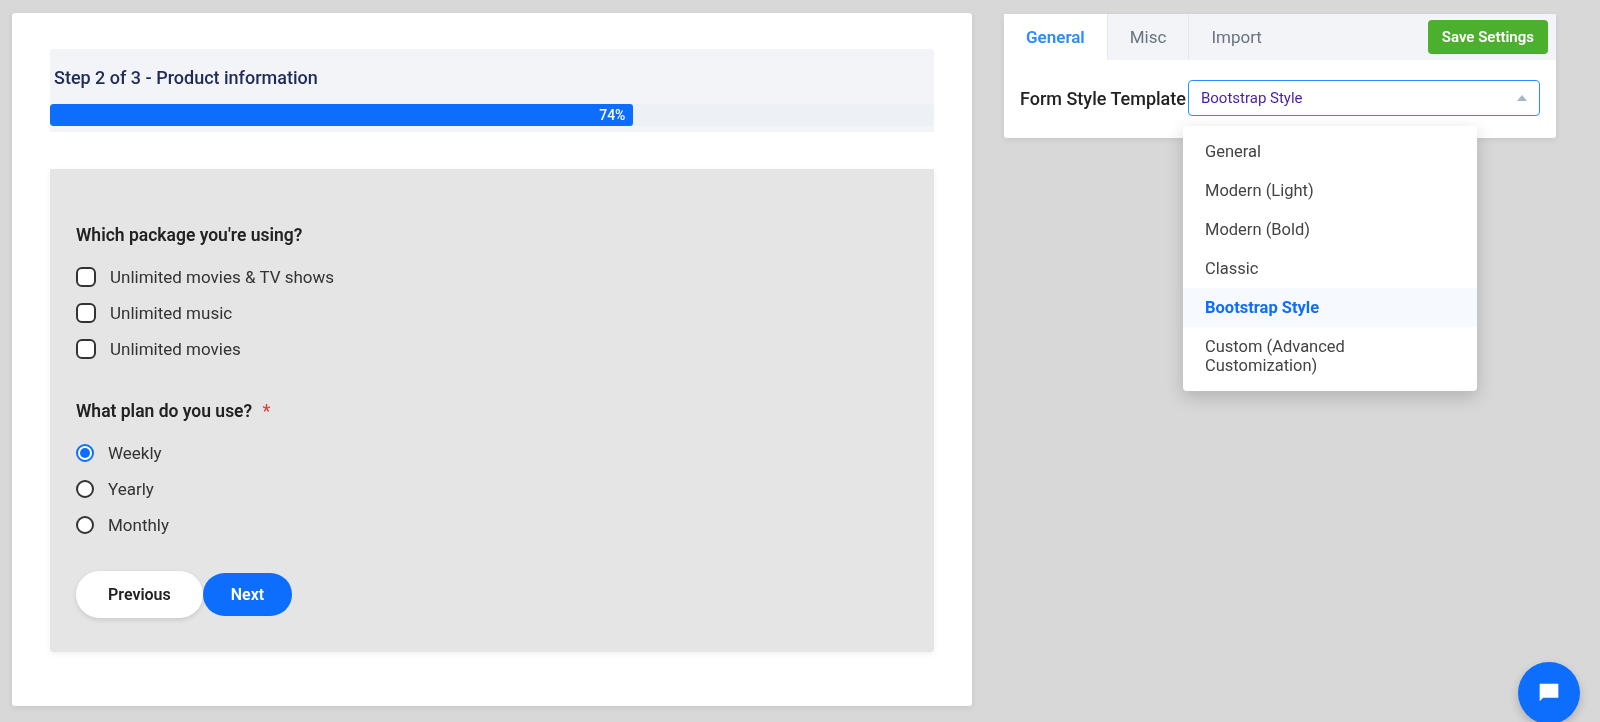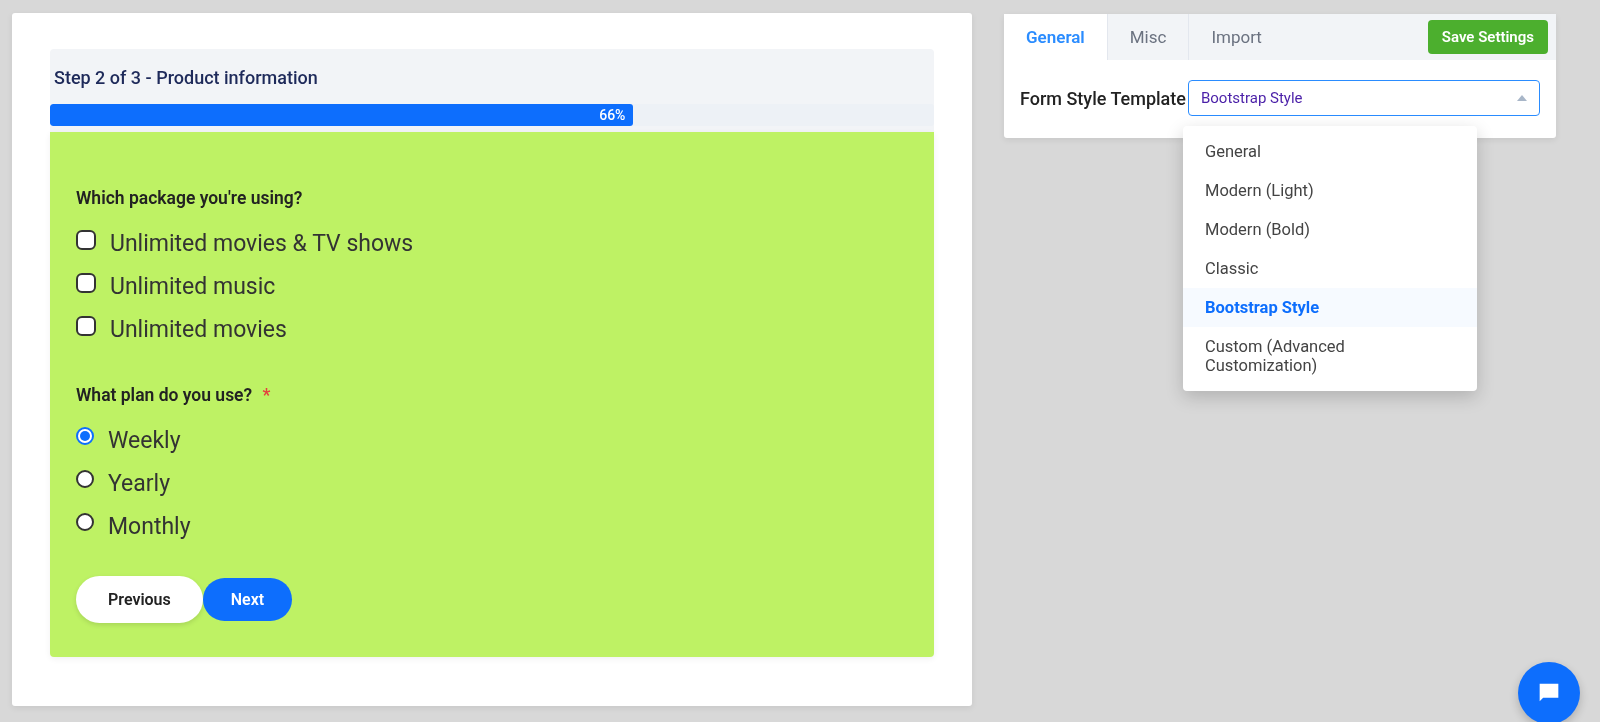--- a/index.html
+++ b/index.html
@@ -64,39 +64,41 @@
     color: #fff;
     font-size: 14px;
     display: flex;
     align-items: center;
     justify-content: flex-end;
     padding-right: 8px;
     font-weight: 500;
   }
 
   .form-body {
-    background: #bef264;
+    background: #e5e5e5;
     padding: 56px 26px 34px 26px;
     border-radius: 0 0 4px 4px;
     box-shadow: 0 2px 6px rgba(0,0,0,0.06);
+    margin-top: 37px;
   }
 
   .question {
     font-size: 17.5px;
     font-weight: 600;
     color: #222;
     margin-bottom: 22px;
   }
   .required-star { color: #e53e3e; margin-left: 6px; }
 
   .option-row {
     display: flex;
+    align-items: center;
     gap: 14px;
     margin-bottom: 16px;
-    font-size: 23px;
+    font-size: 17px;
     color: #333;
   }
 
   .checkbox {
     width: 20px; height: 20px;
     border: 2px solid #333;
     border-radius: 6px;
     background: #fff;
   }
 
@@ -269,21 +271,21 @@
 </head>
 <body>
 
 <div class="form-panel">
   <div class="form-inner">
 
     <div class="step-header">
       <div class="step-title">Step 2 of 3 - Product information</div>
       <div class="progress-track">
         <div class="progress-fill" style="width:66%">
-          <span>66%</span>
+          <span>74%</span>
         </div>
       </div>
     </div>
 
     <div class="form-body">
 
       <div>
         <div class="question">Which package you're using?</div>
         <div class="option-row">
           <span class="checkbox"></span>

